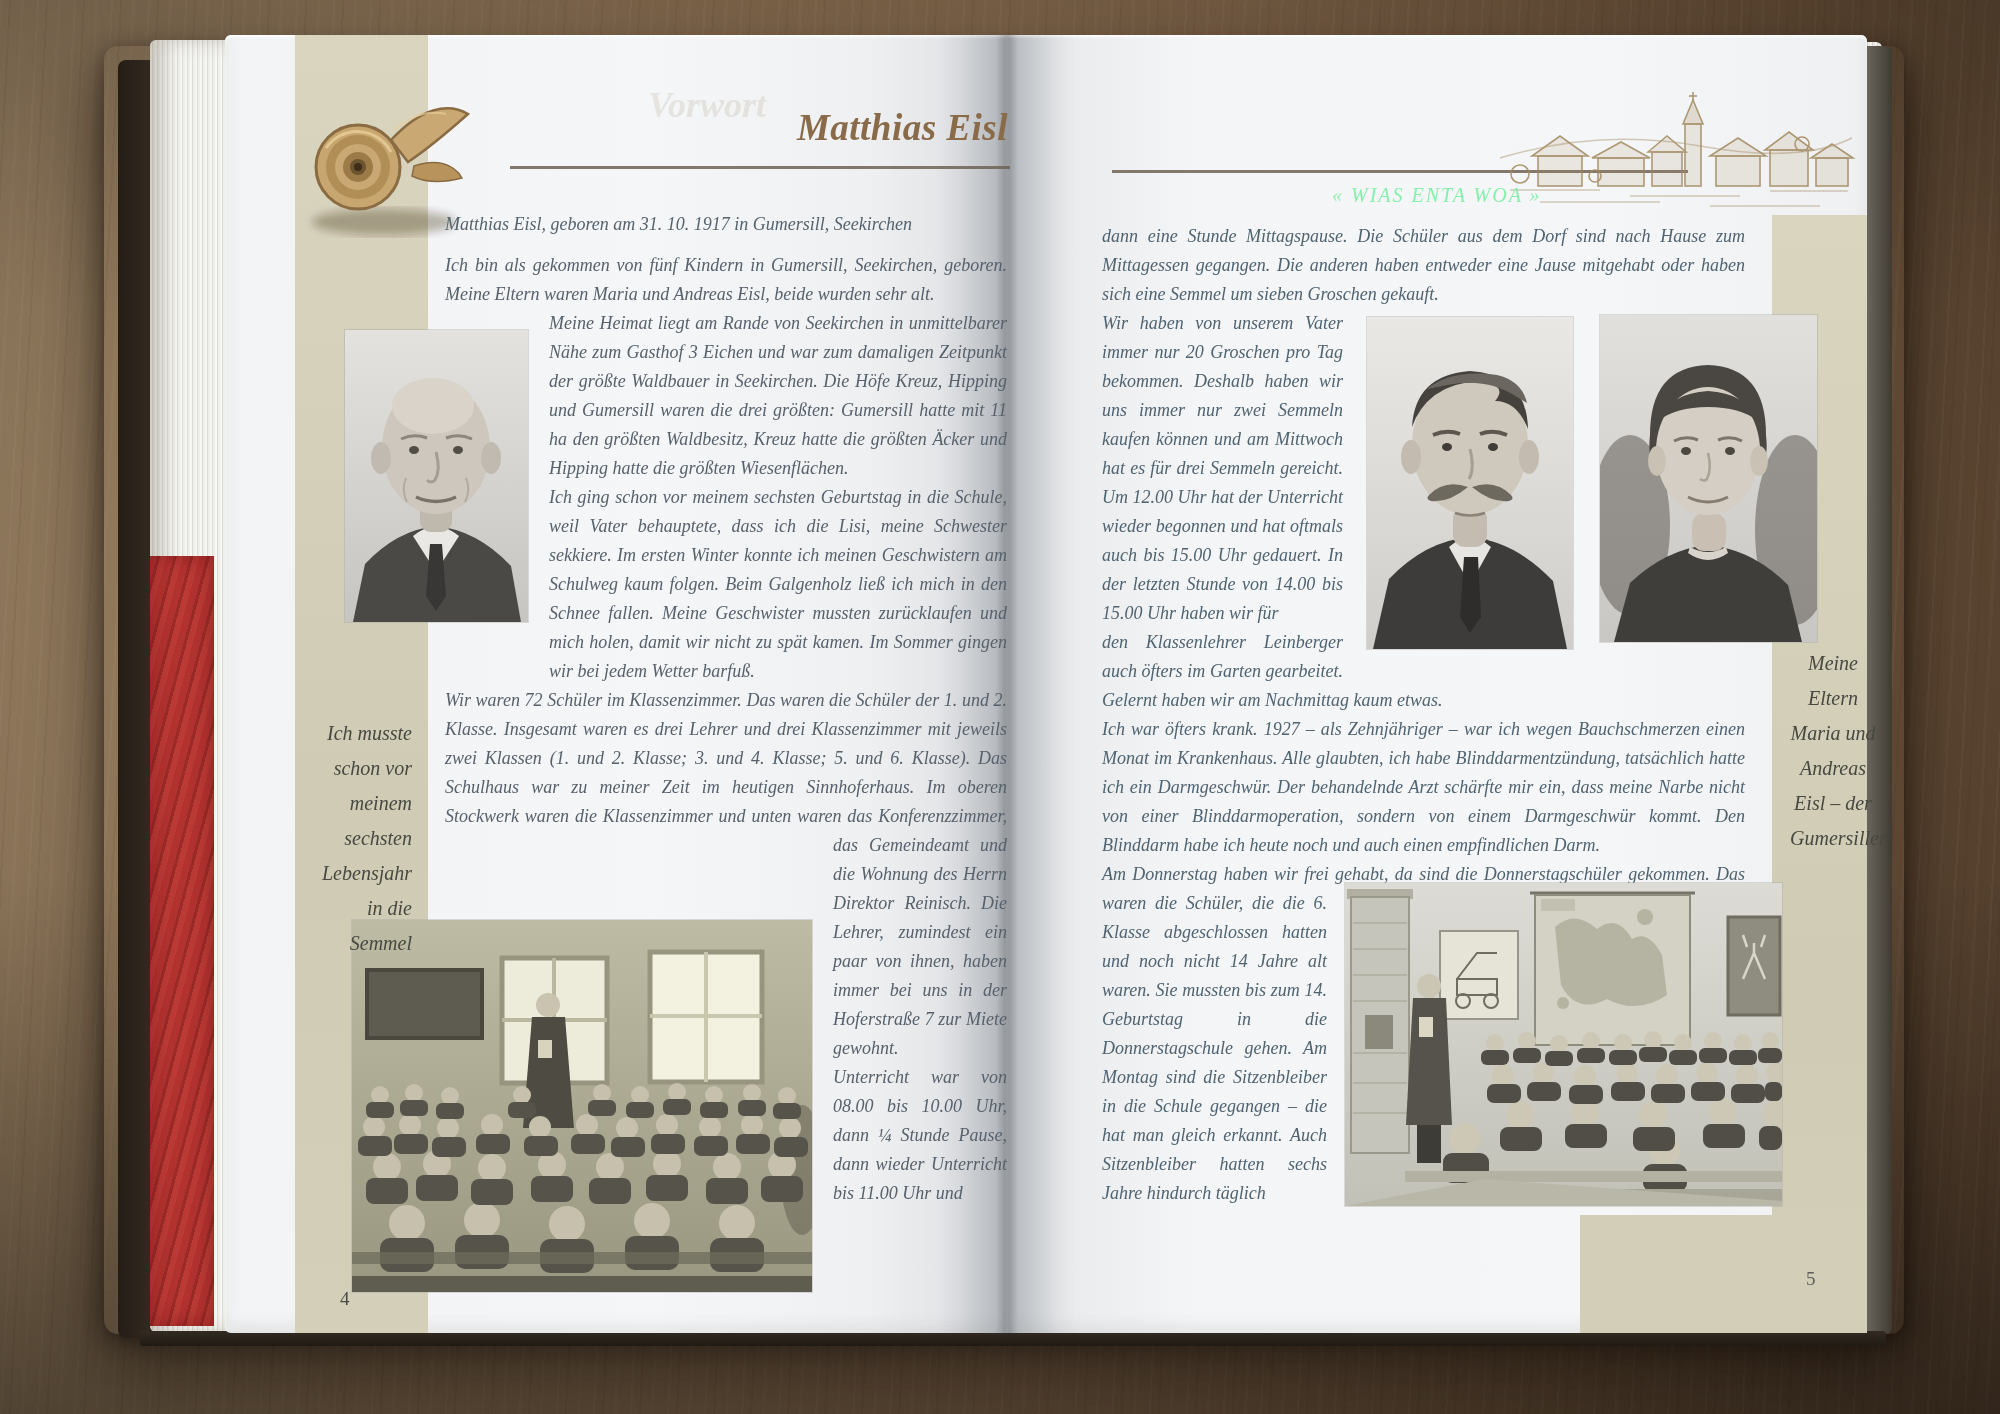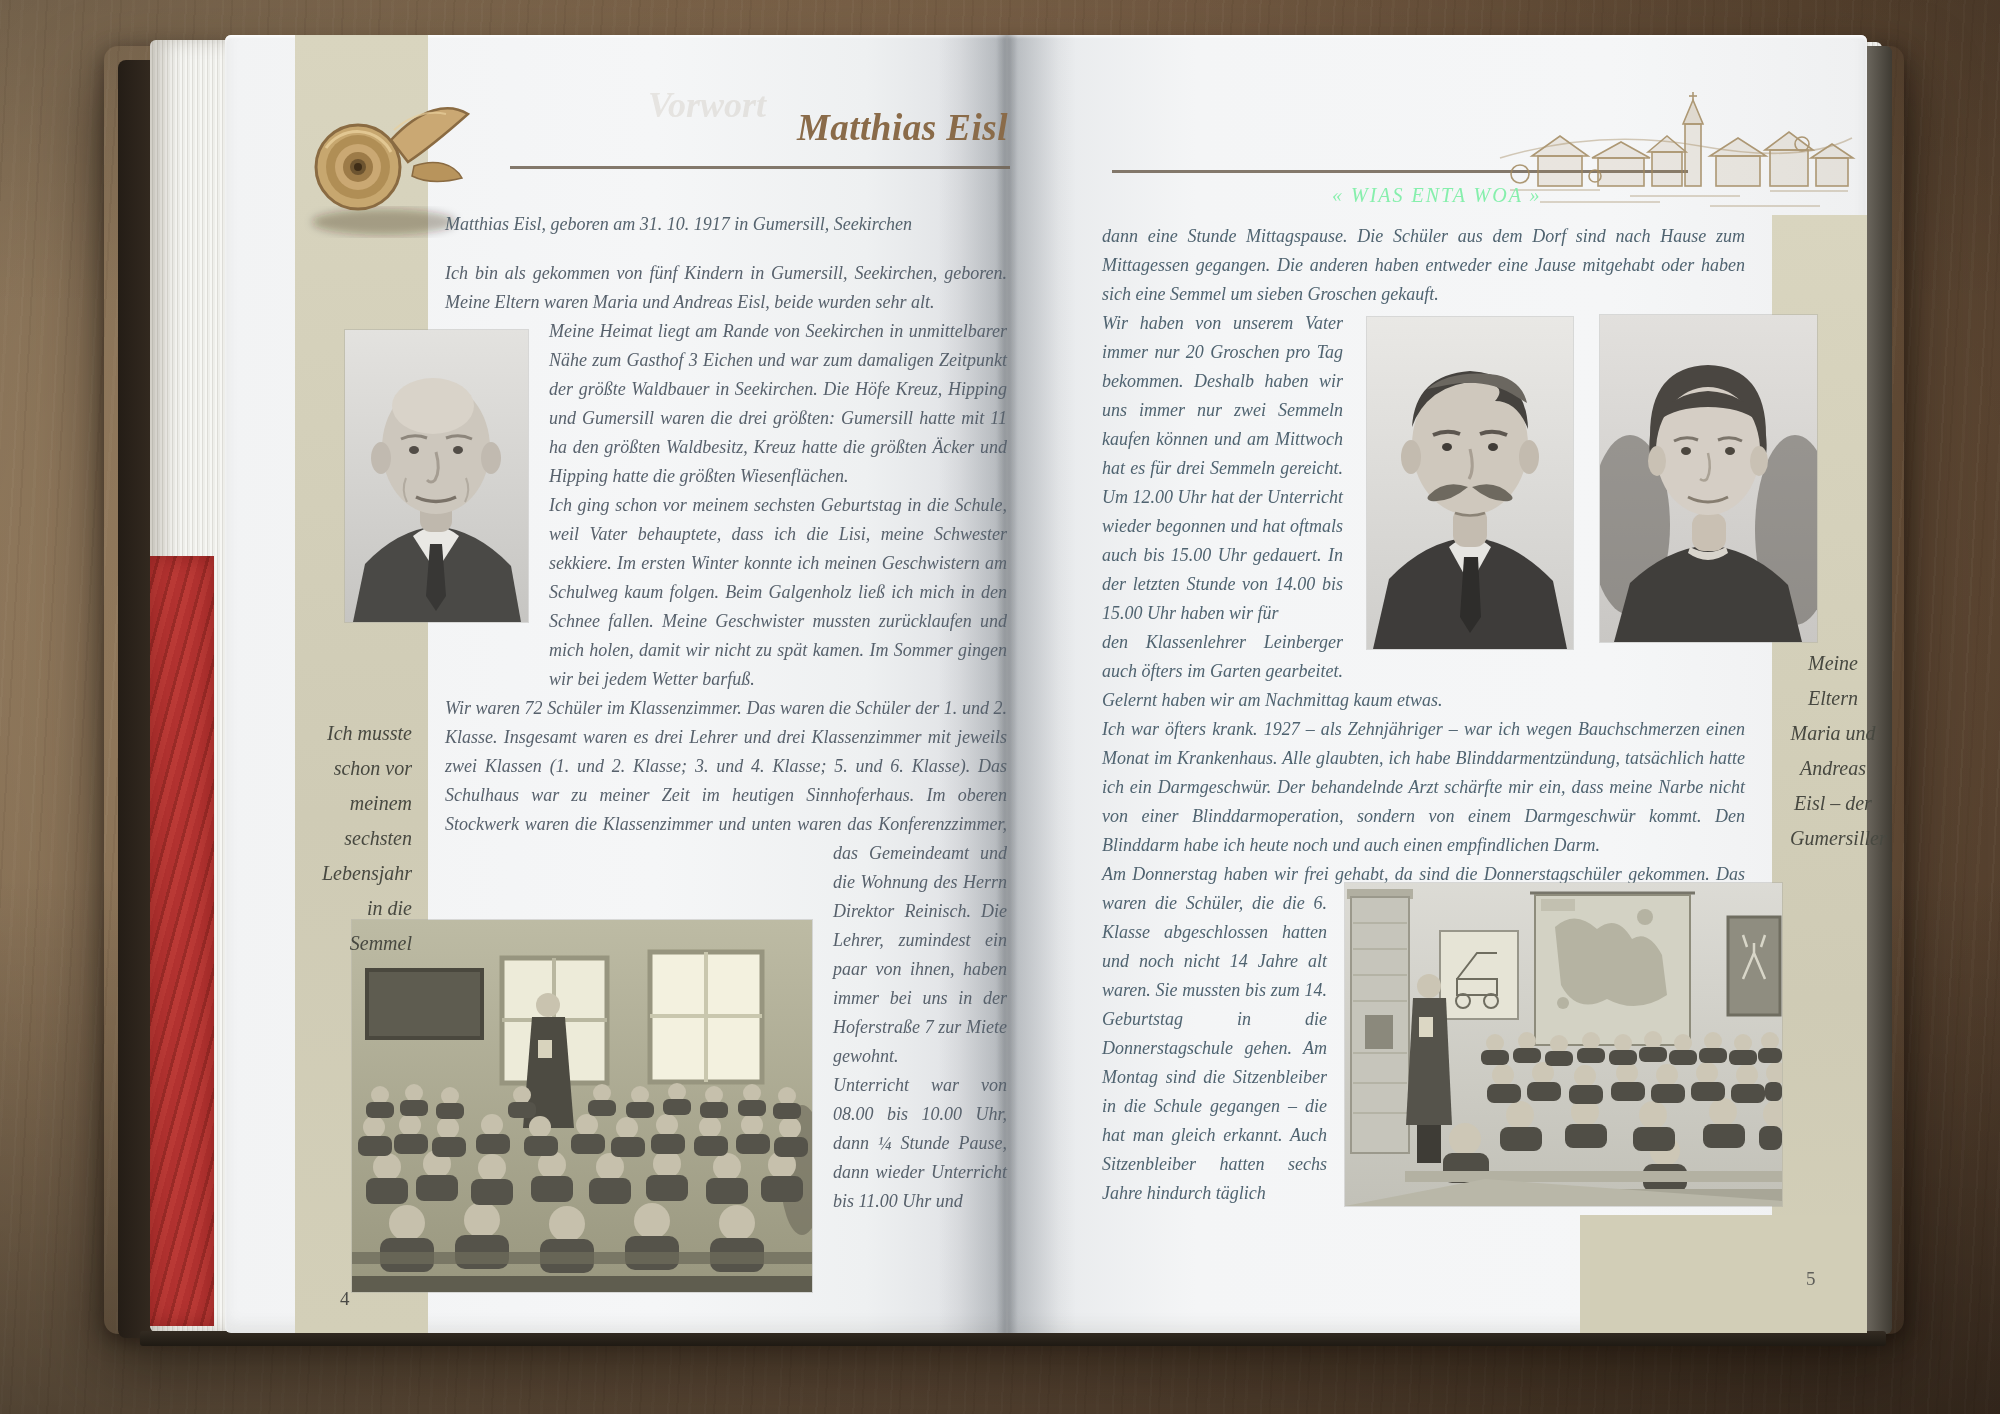--- a/index.html
+++ b/index.html
@@ -44,21 +44,21 @@
     background:linear-gradient(to bottom,#d9d5bf,#cfcbb5 60%,#d3cfb8);}
   .strip-right{left:1772px;top:215px;width:95px;height:1118px;
     background:linear-gradient(to bottom,#d9d5bf,#cfcbb5 70%,#d3cfb8);}
   .strip-right-bottom{left:1580px;top:1215px;width:287px;height:118px;background:#d2ceb7;}
   
   .title{left:538px;top:106px;width:470px;font-weight:bold;font-style:italic;
     font-size:37px;color:#8a6b49;letter-spacing:.5px;text-align:right;}
   .rule{height:3px;background:#6f6152;opacity:.85;}
   .ghost{left:600px;top:84px;width:260px;font-size:36px;font-weight:bold;font-style:italic;
     color:rgba(125,100,65,.12);margin-left:48px;}
-  .subtitle{font-style:italic;font-size:18px;color:#55636e;margin-bottom:20px;}
+  .subtitle{font-style:italic;font-size:18px;color:#55636e;margin-bottom:12px;}
   .bodytext{font-style:italic;font-size:18px;line-height:29px;text-align:justify;}
   .bodytext .para{margin:0;font-style:italic;}
   .left-ink{color:#57616c;}
   .right-ink{color:#4f6370;}
   .sp{display:block;}
   .sp-portrait{float:left;width:104px;height:352px;}
   .sp-classL{float:left;width:388px;height:402px;}
   .sp-portraits{float:right;width:402px;height:350px;}
   .sp-classR{float:right;width:418px;height:336px;}
   .clear{clear:both;}

